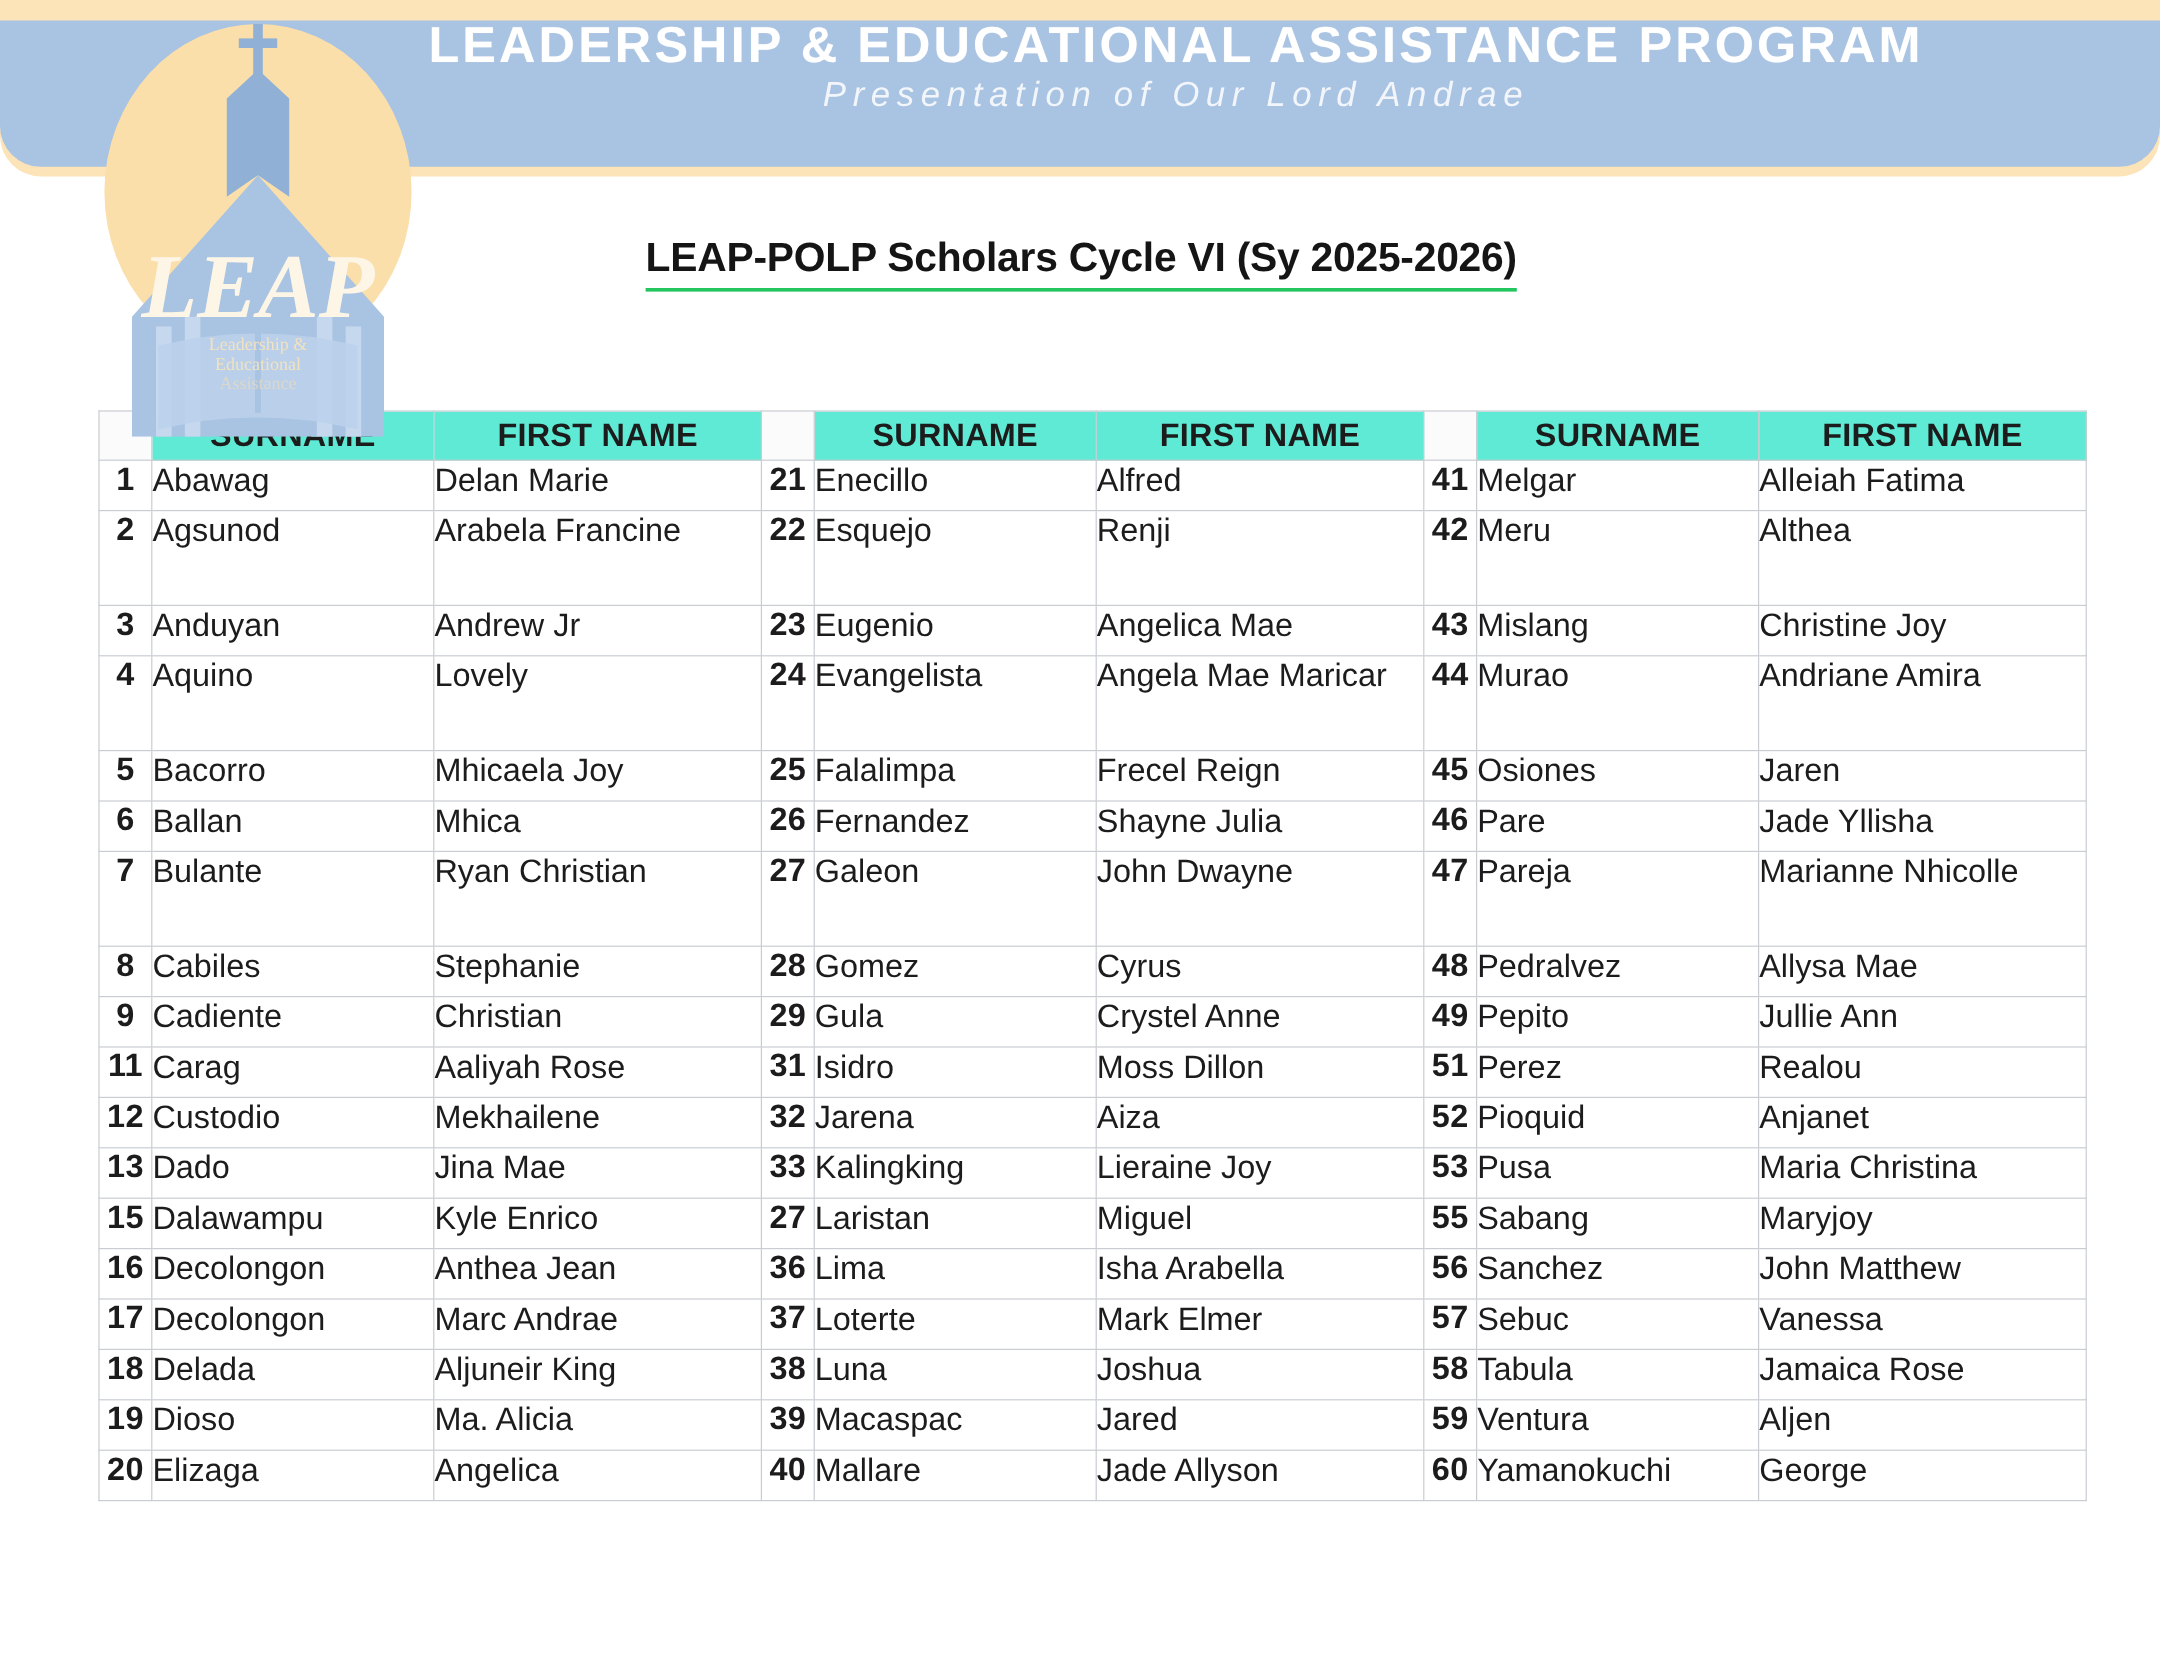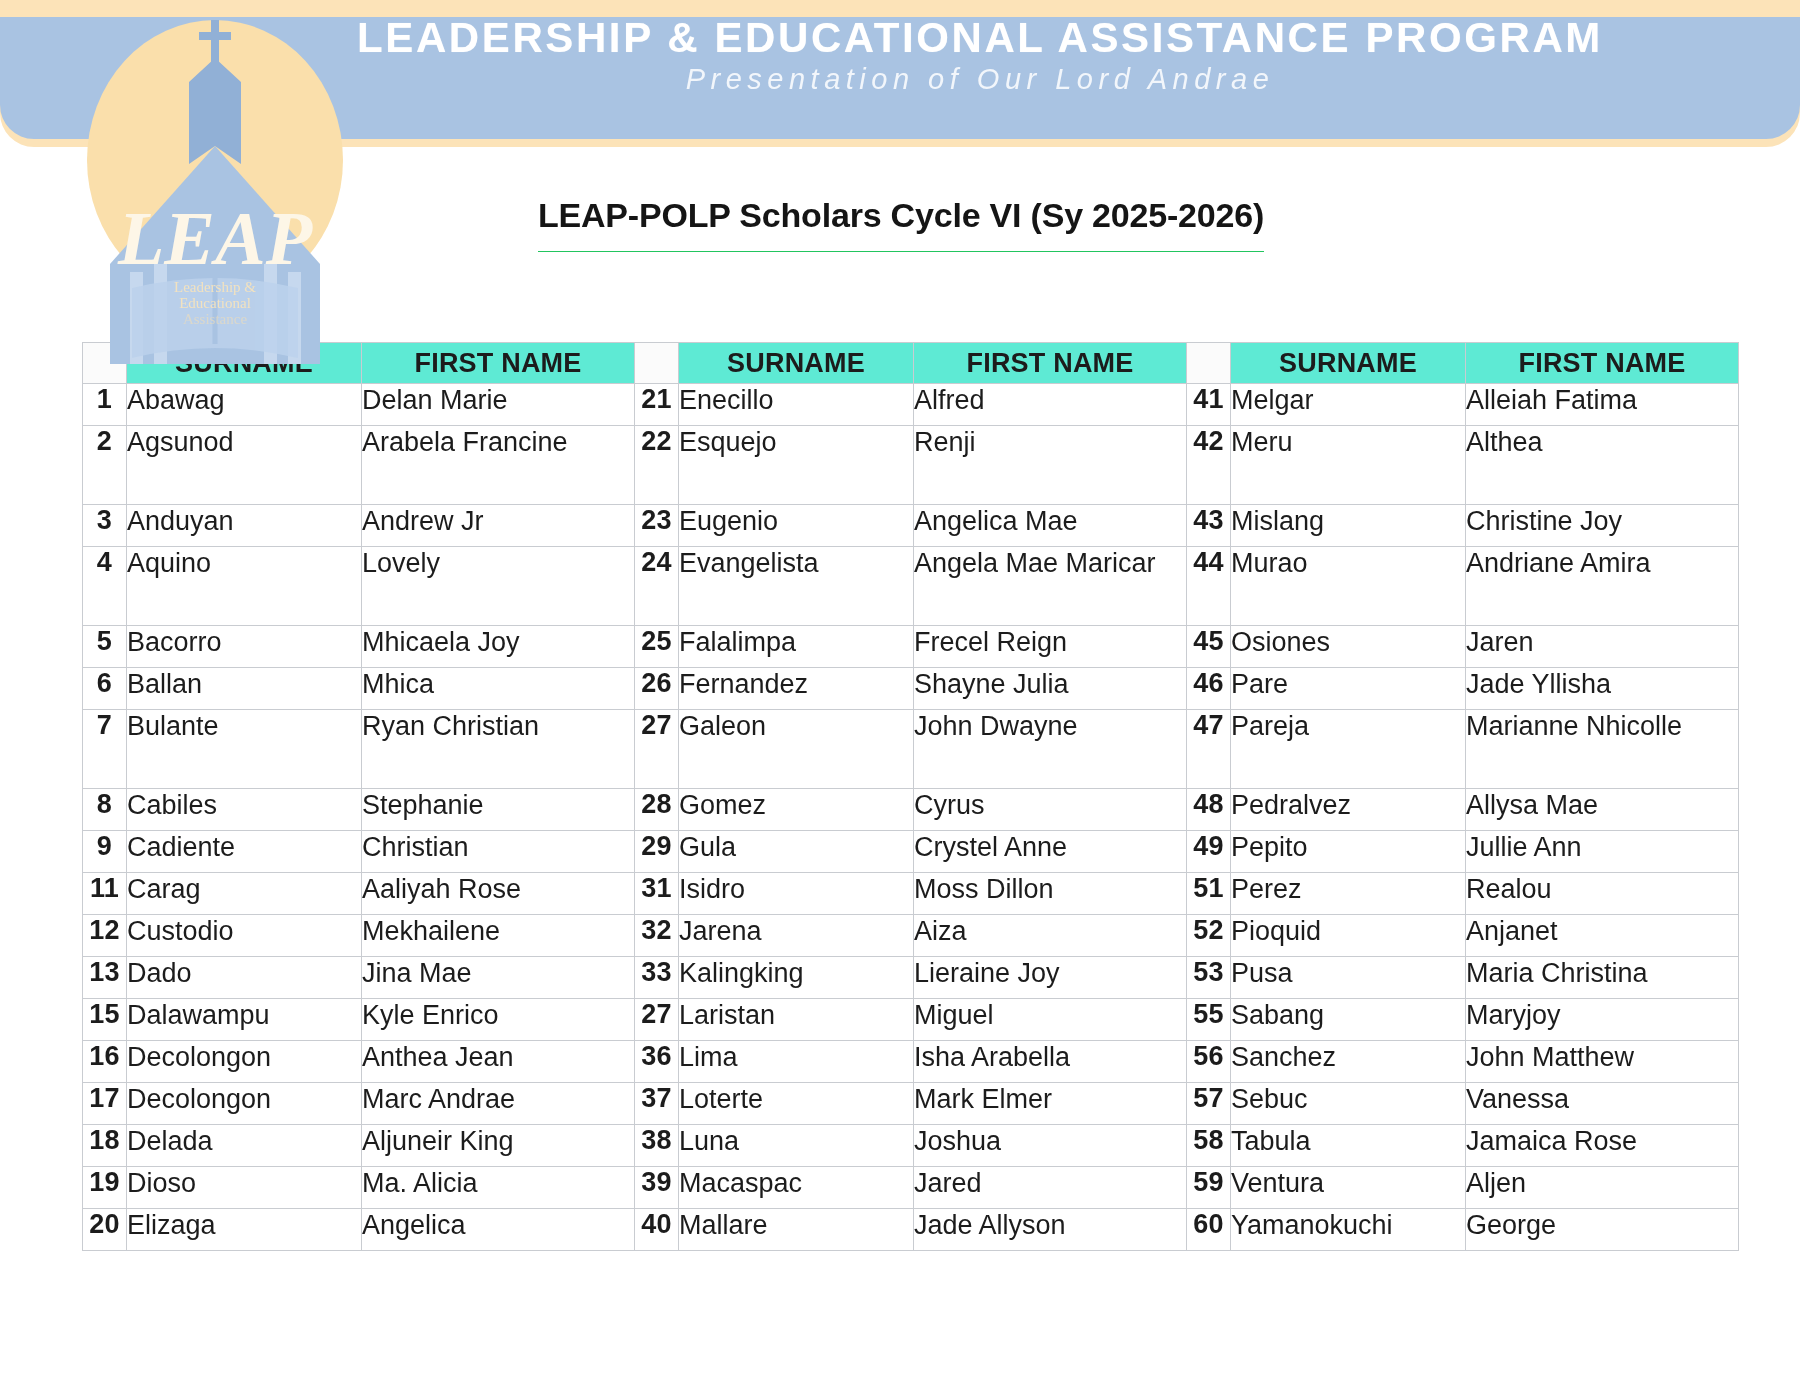--- a/index.html
+++ b/index.html
@@ -83,22 +83,22 @@
     left: 0;
     top: 196px;
     width: 1802px;
     text-align: center;
     font-size: 34px;
     font-weight: bold;
     color: #151515;
     letter-spacing: -0.2px;
   }
   .doc-title span {
-    border-bottom: 1px solid #22c55e;
-    padding-bottom: 17px;
+    border-bottom: 3px solid #22c55e;
+    padding-bottom: 6px;
   }
 
   
   .table-wrap {
     position: absolute;
     left: 82px;
     top: 342px;
     width: 1640px;
   }
   table.scholars {

